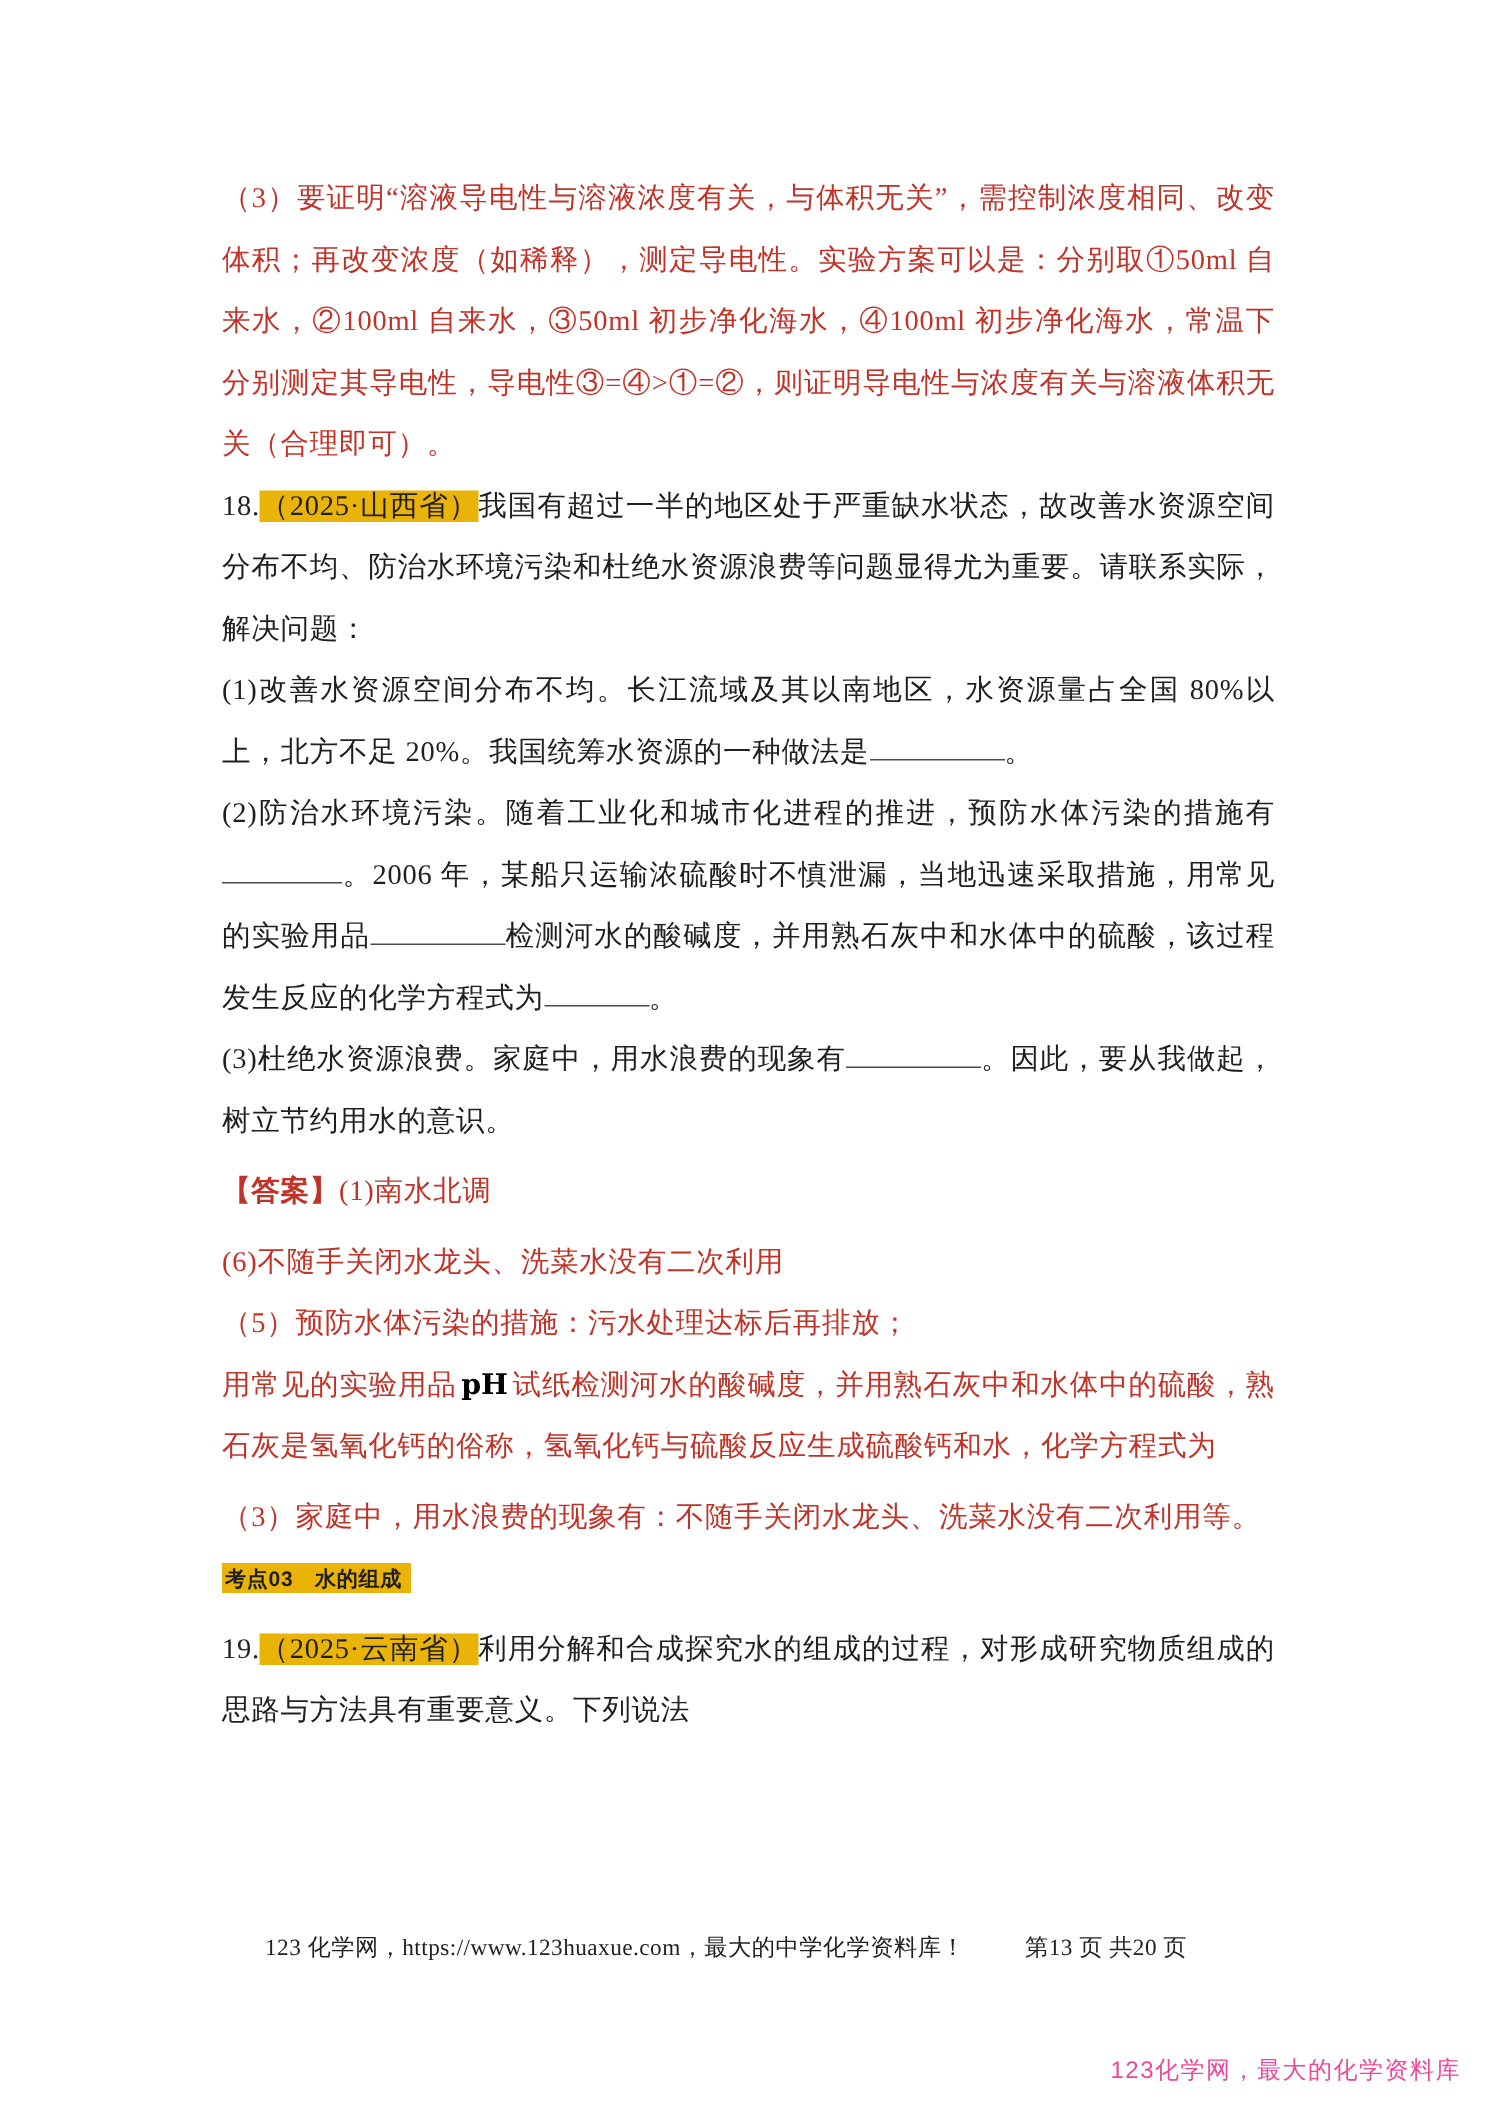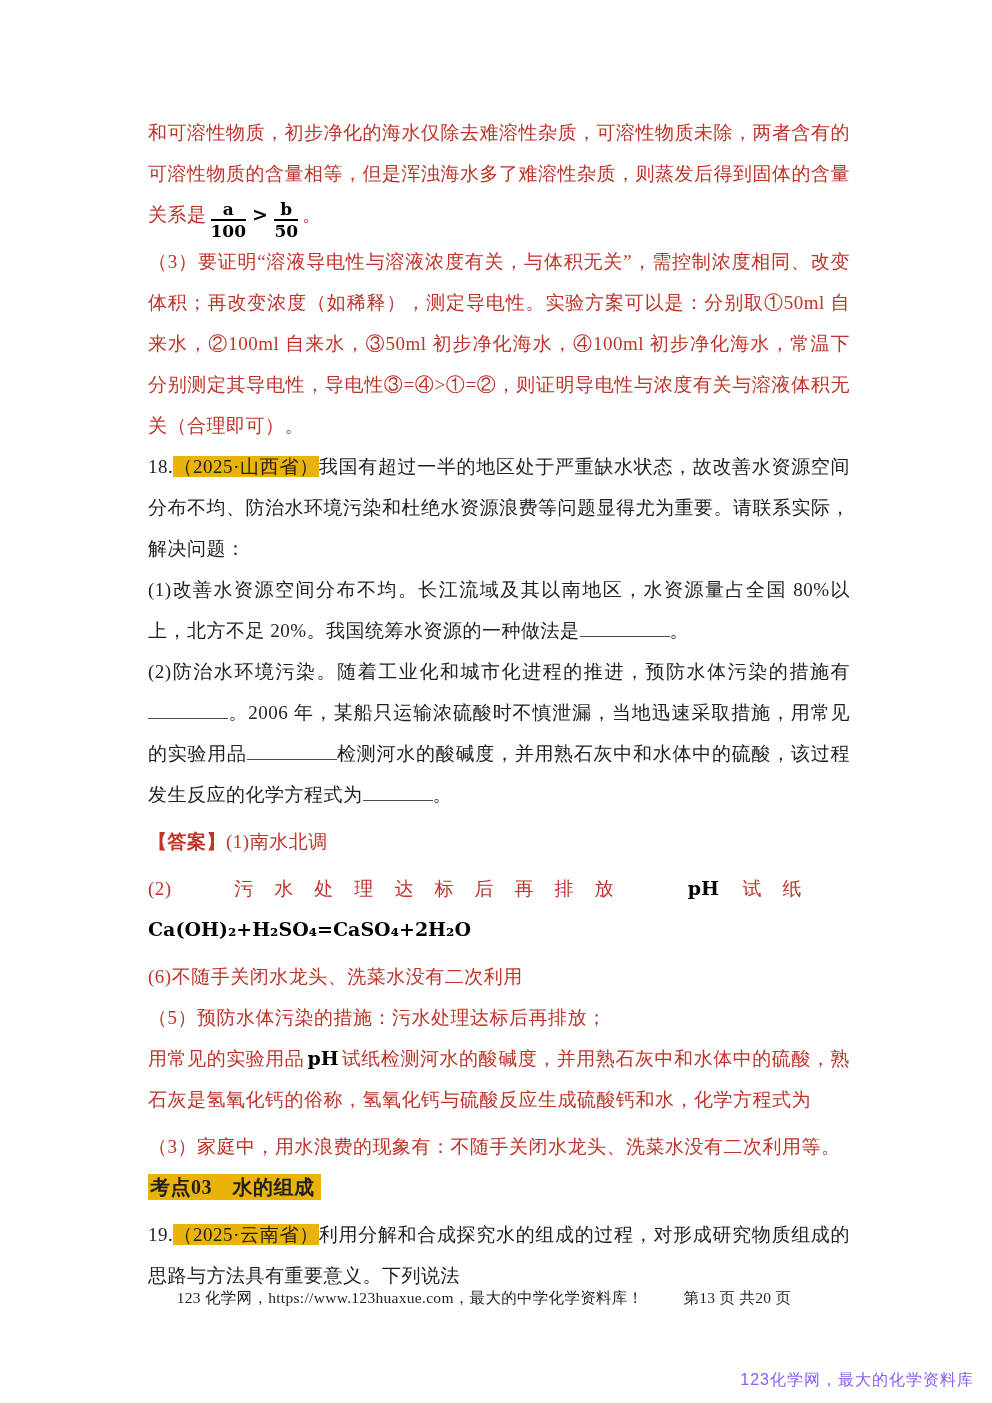--- a/index.html
+++ b/index.html
@@ -20,51 +20,50 @@
         font-family:"DejaVu Serif","Liberation Serif",serif;font-size:17px;line-height:1.2;margin:0 4px;letter-spacing:0;}
   .frac .fnum{display:block;border-bottom:2px solid #000;padding:0 3px;}
   .frac .fden{display:block;}
   .cmp{font-weight:bold;color:#000;font-family:"DejaVu Serif",serif;margin:0 2px;}
   .formula{font-weight:bold;color:#000;font-family:"DejaVu Serif","Liberation Serif",serif;letter-spacing:0;}
   .ph{font-weight:bold;color:#000;font-family:"DejaVu Serif","Liberation Serif",serif;margin:0 3px;letter-spacing:0;}
   .ans-line .seg-num{margin-right:42px;}
   .ans-line .seg-text{margin-right:50px;}
   .ans-line .seg-paper{margin-right:48px;}
   .mt6{margin-top:6px;}
-  .topic-heading{font-weight:bold;font-size:20px;font-family:Liberation Serif, serif;}
+  .topic-heading{font-weight:bold;font-size:14px;font-family:Liberation Sans, sans-serif;}
   .topic-heading .hl{padding:2px 6px 2px 2px;}
   .footer{
     position:absolute;left:0;top:1288px;width:968px;text-align:center;
     font-size:15.5px;color:#1f1f1f;letter-spacing:0.3px;
   }
   .footer .pageno{margin-left:40px;}
   .watermark{
-    position:absolute;right:18px;top:1370px;font-size:16px;color:#8b5cf6;
+    position:absolute;right:18px;top:1370px;font-size:16px;color:#ec4899;
     font-family:"Liberation Sans","DejaVu Sans",sans-serif;letter-spacing:1px;
   }
 </style>
 </head>
 <body>
 
 <div class="page-content">
 
-  <p class="red"><span>和可溶性物质，初步净化的海水仅除去难溶性杂质，可溶性物质未除，两者含有的可溶性物质的含量相等，但是浑浊海水多了难溶性杂质，则蒸发后得到固体的含量关系是</span><span class="frac"><span class="fnum">a</span><span class="fden">100</span></span><span class="cmp">&gt;</span><span class="frac"><span class="fnum">b</span><span class="fden">50</span></span><span>。</span></p>
 
   <p class="red">（3）要证明“溶液导电性与溶液浓度有关，与体积无关”，需控制浓度相同、改变体积；再改变浓度（如稀释），测定导电性。实验方案可以是：分别取①50ml 自来水，②100ml 自来水，③50ml 初步净化海水，④100ml 初步净化海水，常温下分别测定其导电性，导电性③=④&gt;①=②，则证明导电性与浓度有关与溶液体积无关（合理即可）。</p>
 
   <p><span>18.</span><span class="hl">（2025·山西省）</span><span>我国有超过一半的地区处于严重缺水状态，故改善水资源空间分布不均、防治水环境污染和杜绝水资源浪费等问题显得尤为重要。请联系实际，解决问题：</span></p>
 
   <p><span>(1)改善水资源空间分布不均。长江流域及其以南地区，水资源量占全国 80%以上，北方不足 20%。我国统筹水资源的一种做法是</span><span class="blank w90"></span><span>。</span></p>
 
   <p><span>(2)防治水环境污染。随着工业化和城市化进程的推进，预防水体污染的措施有</span><span class="blank w80"></span><span>。2006 年，某船只运输浓硫酸时不慎泄漏，当地迅速采取措施，用常见的实验用品</span><span class="blank w90"></span><span>检测河水的酸碱度，并用熟石灰中和水体中的硫酸，该过程发生反应的化学方程式为</span><span class="blank w70"></span><span>。</span></p>
 
+  <p><span>(3)杜绝水资源浪费。家庭中，用水浪费的现象有</span><span class="blank w90"></span><span>。因此，要从我做起，树立节约用水的意识。</span></p>
 
   <p class="red mt6"><span style="font-weight:bold">【答案】</span><span>(1)南水北调</span></p>
 
-  <p class="red ans-line mt6"><span class="seg-num">(2)</span><span class="seg-text">污水处理达标后再排放</span><span class="ph">pH</span><span class="seg-paper">试纸</span><span class="formula">Ca(OH)₂+H₂SO₄=CaSO₄+2H₂O</span></p>
 
   <p class="red mt6">(6)不随手关闭水龙头、洗菜水没有二次利用</p>
 
 
   <p class="red">（5）预防水体污染的措施：污水处理达标后再排放；</p>
 
   <p class="red"><span>用常见的实验用品</span><span class="ph">pH</span><span>试纸检测河水的酸碱度，并用熟石灰中和水体中的硫酸，熟石灰是氢氧化钙的俗称，氢氧化钙与硫酸反应生成硫酸钙和水，化学方程式为</span></p>
 
 
   <p class="red mt6">（3）家庭中，用水浪费的现象有：不随手关闭水龙头、洗菜水没有二次利用等。</p>

